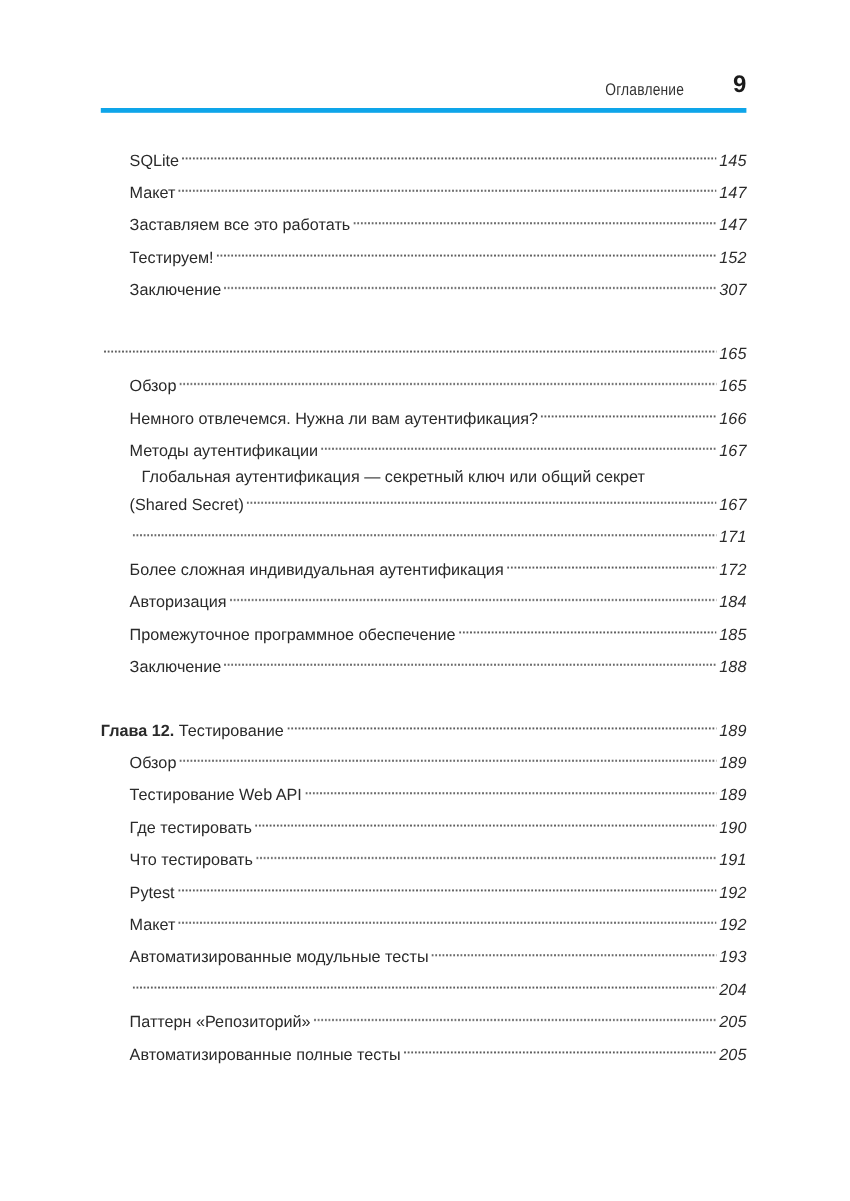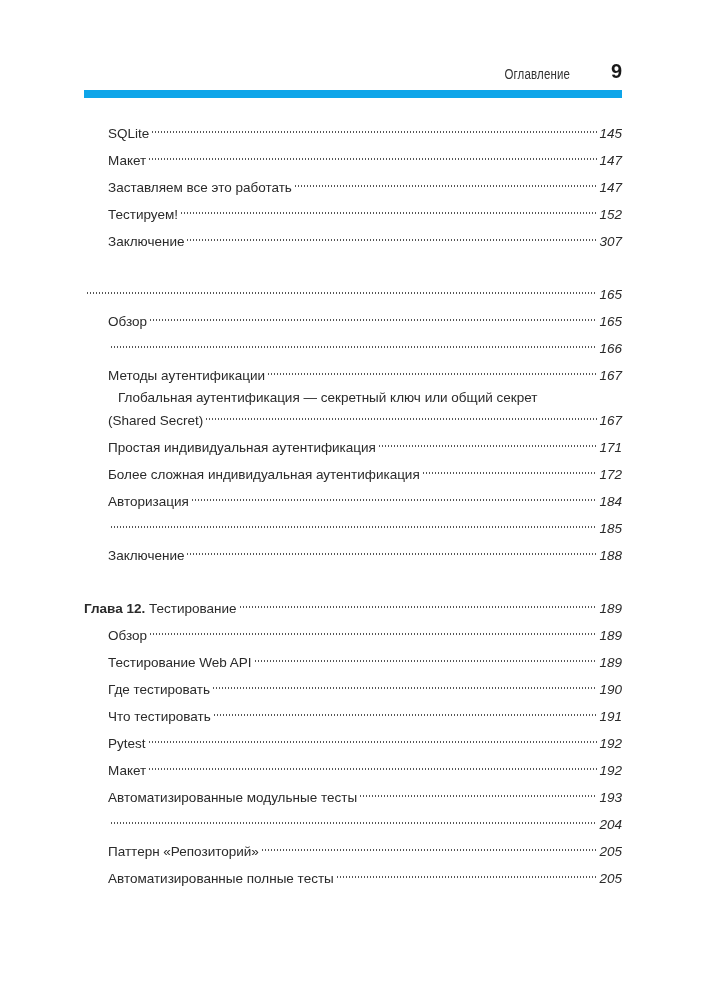--- a/index.html
+++ b/index.html
@@ -3,21 +3,21 @@
 <meta charset="utf-8">
 <style>
   html, body { margin: 0; padding: 0; }
   body {
     width: 708px; height: 1001px; background: #ffffff;
     font-family: "Liberation Sans", "DejaVu Sans", sans-serif;
     color: #2a2a2a; position: relative; overflow: hidden;
   }
   .header {
     position: absolute; left: 84px; top: 62px; width: 538px; height: 28px;
-    border-bottom: 8px solid #0ea5e9;
+    border-bottom: 4px solid #0ea5e9;
   }
   .header .title {
     position: absolute; right: 52px; top: 4px; font-size: 14px; color: #333;
     transform: scaleX(0.82); transform-origin: right center; letter-spacing: 0.2px;
   }
   .header .num {
     position: absolute; right: 0; top: -2px; font-size: 20px; font-weight: bold; color: #1a1a1a;
   }
   .toc { position: absolute; left: 84px; top: 120px; width: 538px; }
   .row {
@@ -77,50 +77,51 @@
   <div class="row" style="top:161px">
       <span class="dots"></span>
       <span class="page">165</span>
   </div>
   <div class="row sub" style="top:188px">
     <span class="label">Обзор</span>
       <span class="dots"></span>
       <span class="page">165</span>
   </div>
   <div class="row sub" style="top:215px">
+    <span class="label">Немного отвлечемся. Нужна ли вам аутентификация?</span>
       <span class="dots"></span>
       <span class="page">166</span>
   </div>
   <div class="row sub" style="top:242px">
     <span class="label">Методы аутентификации</span>
       <span class="dots"></span>
       <span class="page">167</span>
   </div>
   <div class="multiline-first" style="top:269px">Глобальная аутентификация — секретный ключ или общий секрет</div>
   <div class="row sub" style="top:287px">
     <span class="label">(Shared Secret)</span>
       <span class="dots"></span>
       <span class="page">167</span>
   </div>
   <div class="row sub" style="top:314px">
-    <span class="label">Простая индивидуальная аутентификация</span>
       <span class="dots"></span>
       <span class="page">171</span>
   </div>
   <div class="row sub" style="top:341px">
     <span class="label">Более сложная индивидуальная аутентификация</span>
       <span class="dots"></span>
       <span class="page">172</span>
   </div>
   <div class="row sub" style="top:368px">
     <span class="label">Авторизация</span>
       <span class="dots"></span>
       <span class="page">184</span>
   </div>
   <div class="row sub" style="top:395px">
+    <span class="label">Промежуточное программное обеспечение</span>
       <span class="dots"></span>
       <span class="page">185</span>
   </div>
   <div class="row sub" style="top:422px">
     <span class="label">Заключение</span>
       <span class="dots"></span>
       <span class="page">188</span>
   </div>
 
   <div class="row" style="top:475px">

